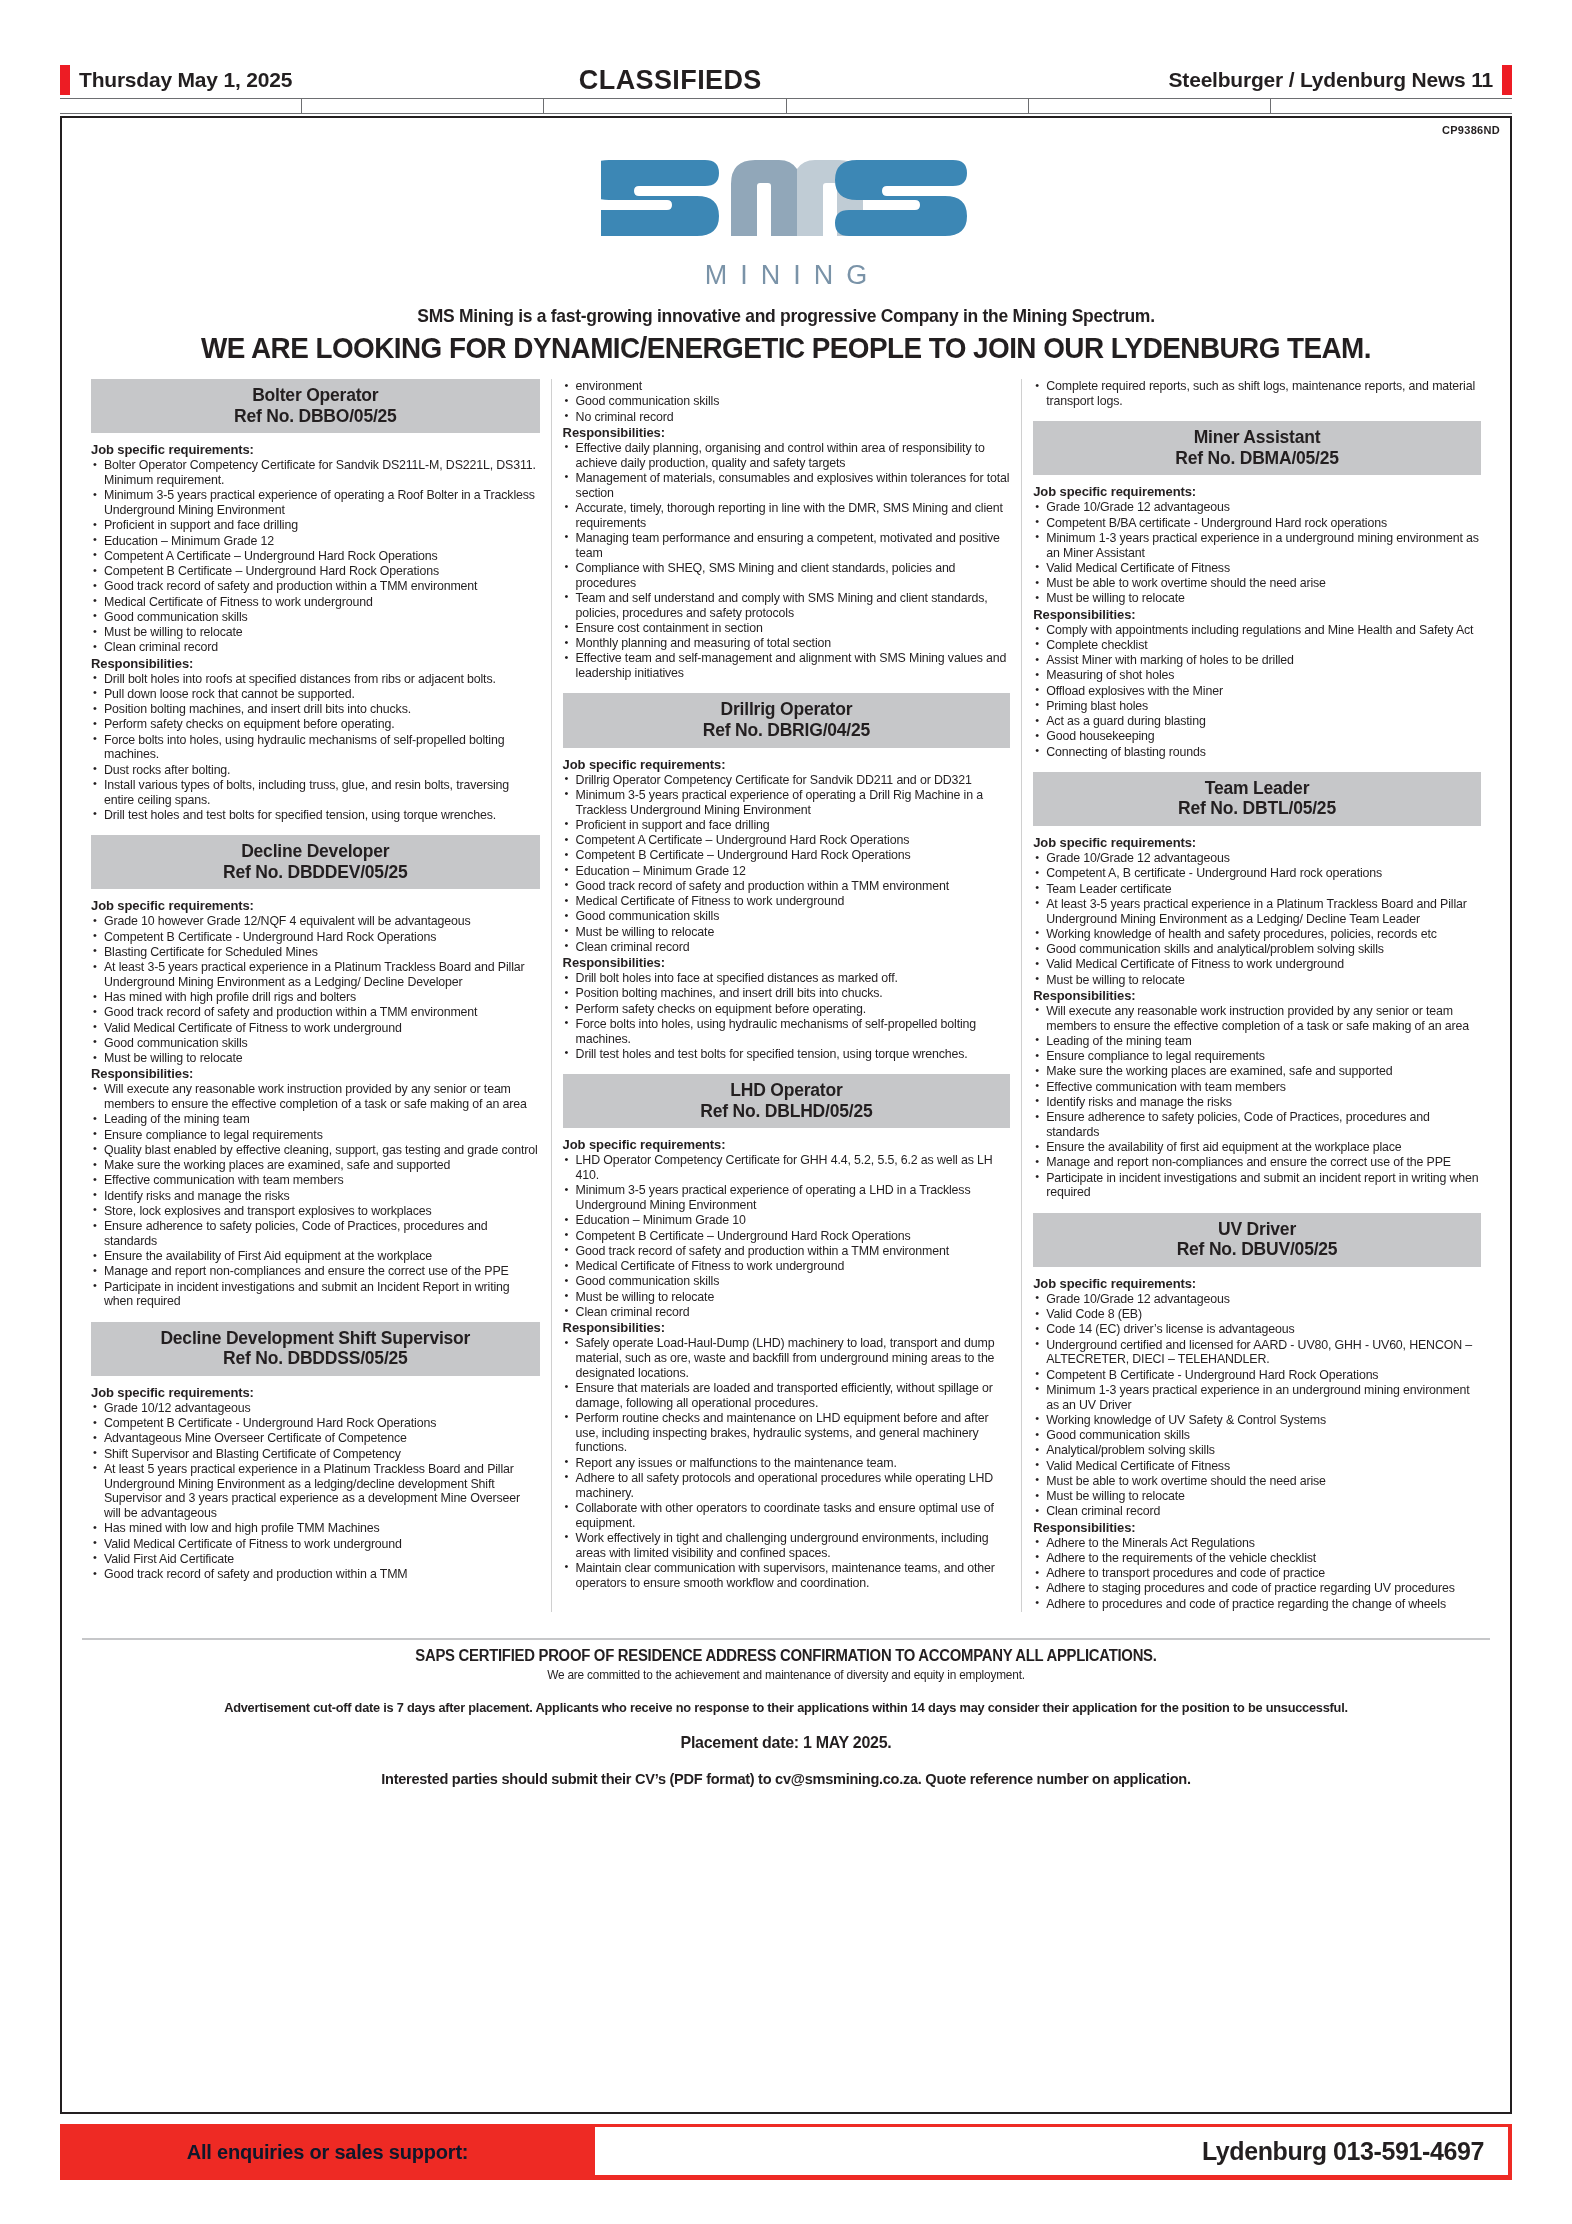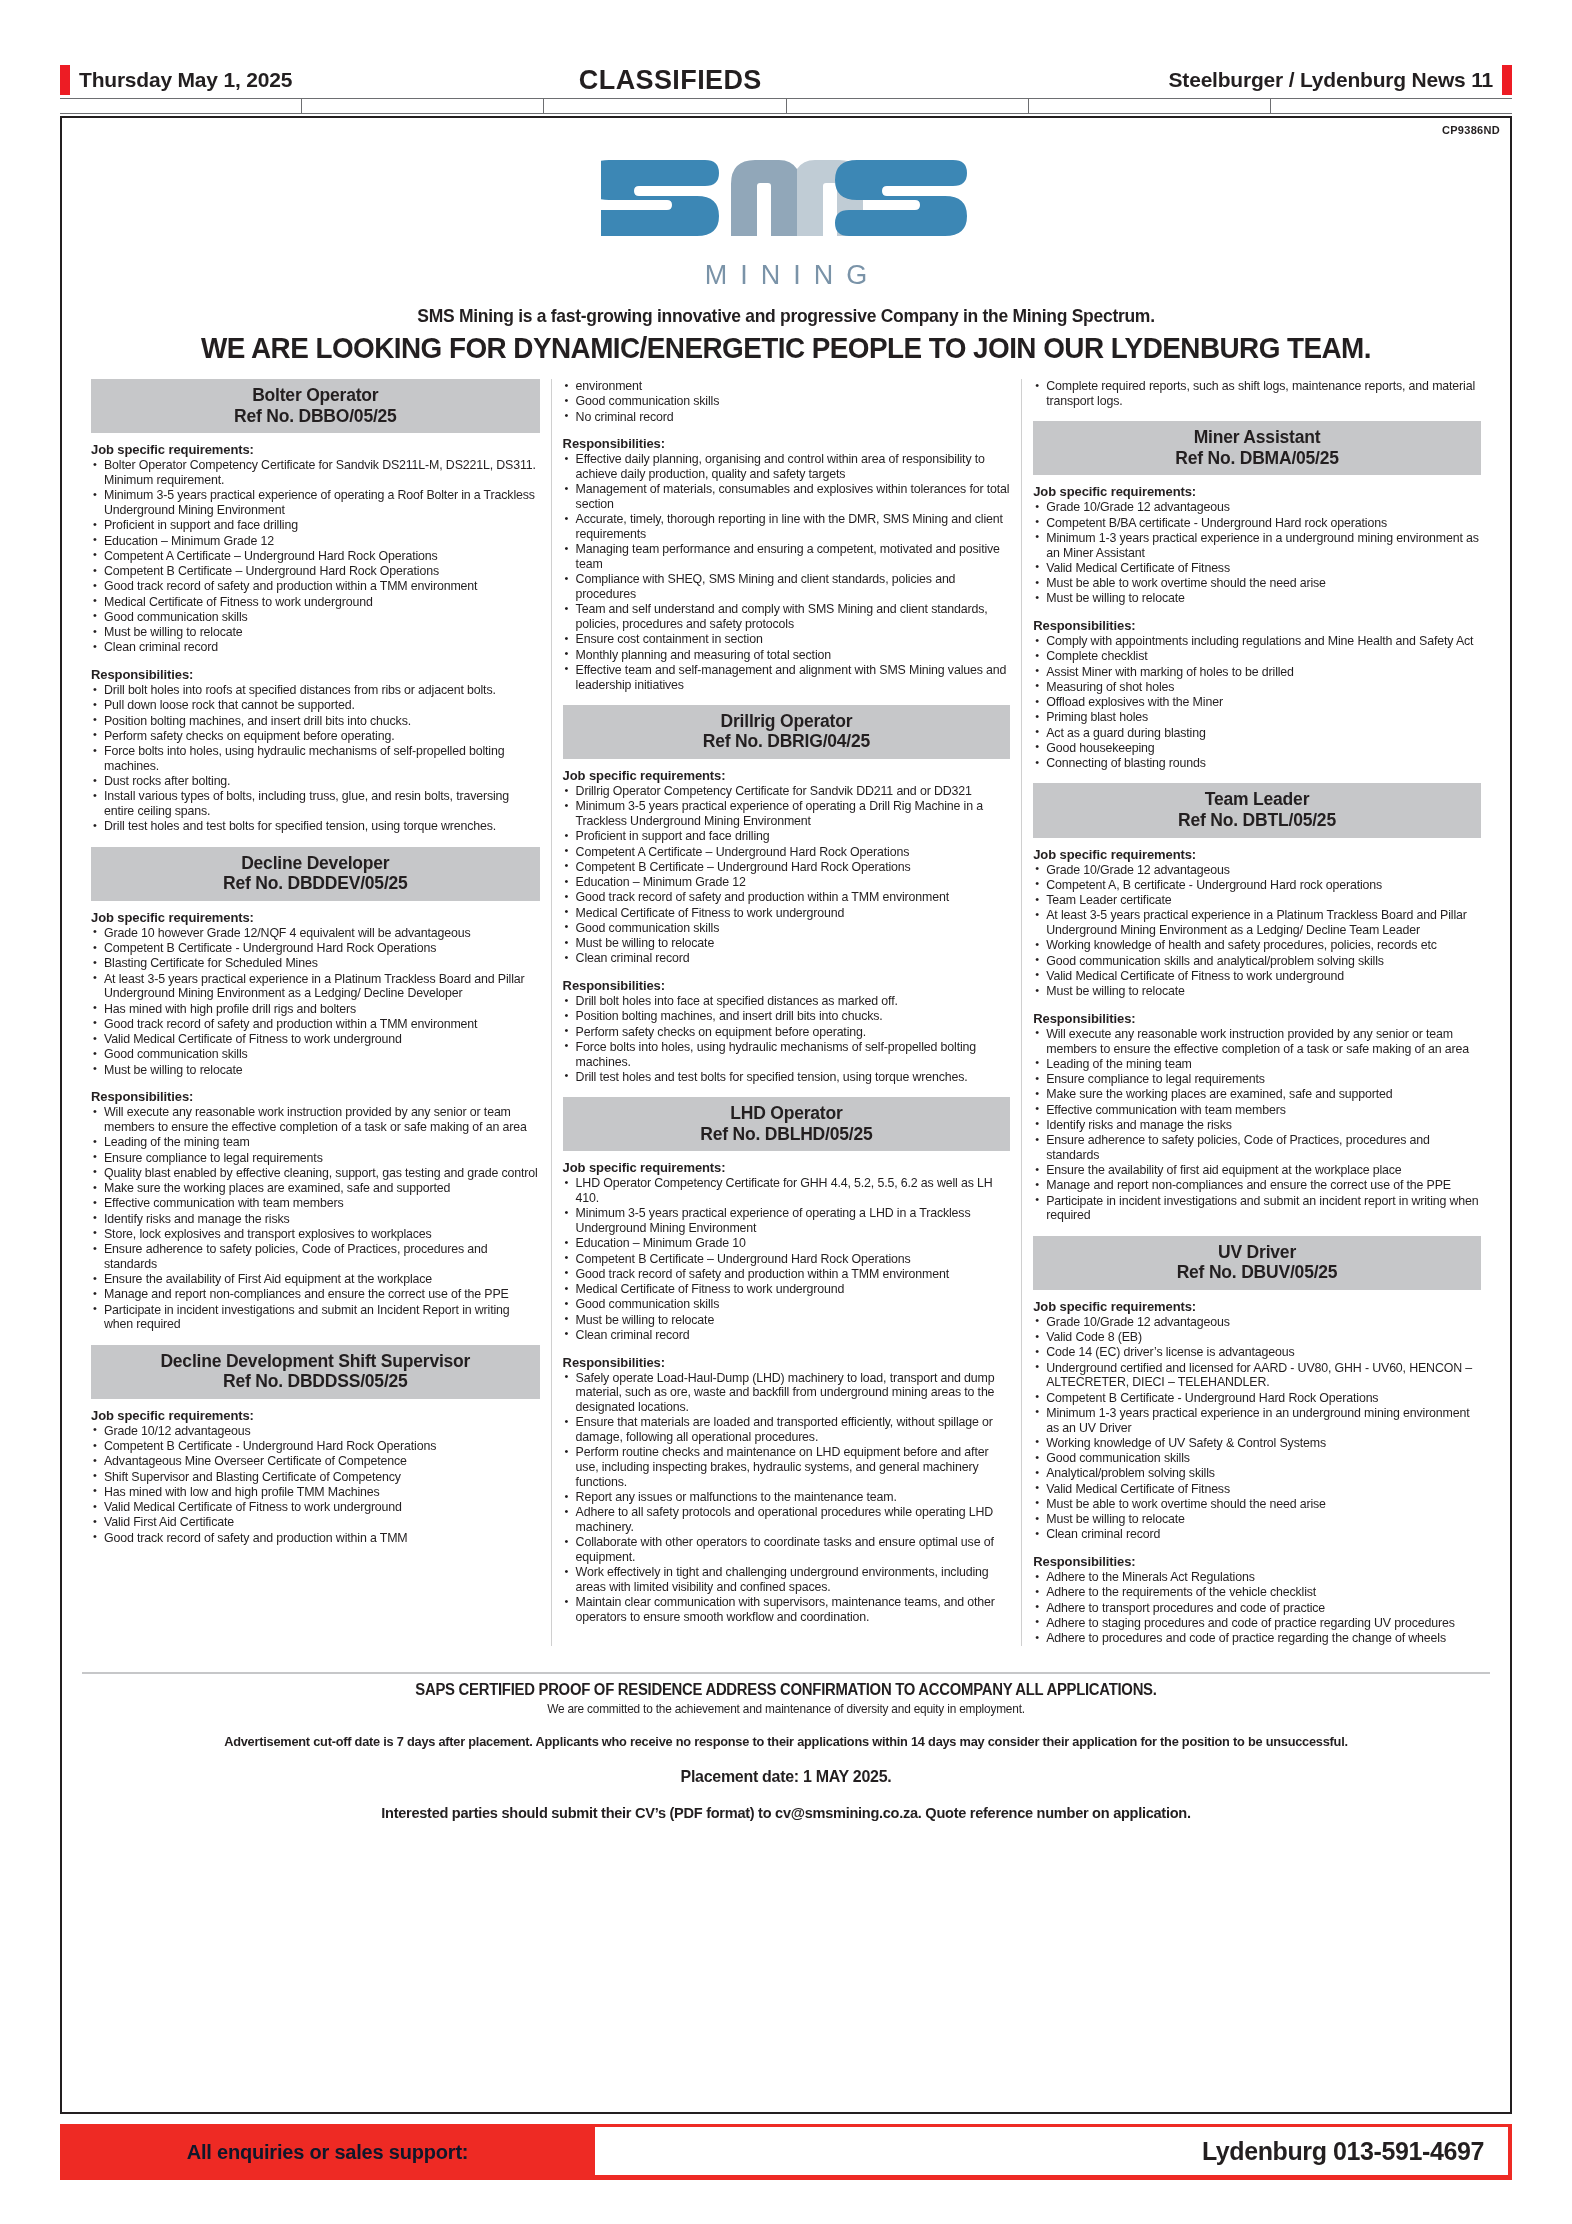--- a/index.html
+++ b/index.html
@@ -135,21 +135,21 @@
     letter-spacing: -0.2px;
   }
   .job-head .ref { display: block; }
 
   .sec-title {
     font-weight: bold;
     font-size: 13px;
     margin: 0 0 1px 0;
     letter-spacing: -0.1px;
   }
-  .sec-title.resp { margin-top: 12px; }
+  .sec-title.resp { }
 
   ul.bullets {
     list-style: none;
     margin: 0 0 0 0;
     padding: 0;
   }
   ul.bullets li {
     position: relative;
     padding-left: 13px;
     font-size: 12.4px;
@@ -355,20 +355,21 @@
       <div class="job-head">
         <span>Decline Development Shift Supervisor</span>
         <span class="ref">Ref No. DBDDSS/05/25</span>
       </div>
       <div class="sec-title">Job specific requirements:</div>
       <ul class="bullets">
         <li>Grade 10/12 advantageous</li>
         <li>Competent B Certificate - Underground Hard Rock Operations</li>
         <li>Advantageous Mine Overseer Certificate of Competence</li>
         <li>Shift Supervisor and Blasting Certificate of Competency</li>
+        <li>At least 5 years practical experience in a Platinum Trackless Board and Pillar Underground Mining Environment as a ledging/decline development Shift Supervisor and 3 years practical experience as a development Mine Overseer will be advantageous</li>
         <li>Has mined with low and high profile TMM Machines</li>
         <li>Valid Medical Certificate of Fitness to work underground</li>
         <li>Valid First Aid Certificate</li>
         <li>Good track record of safety and production within a TMM</li>
       </ul>
     </div>
 
     <div class="col">
 
       <ul class="bullets">

